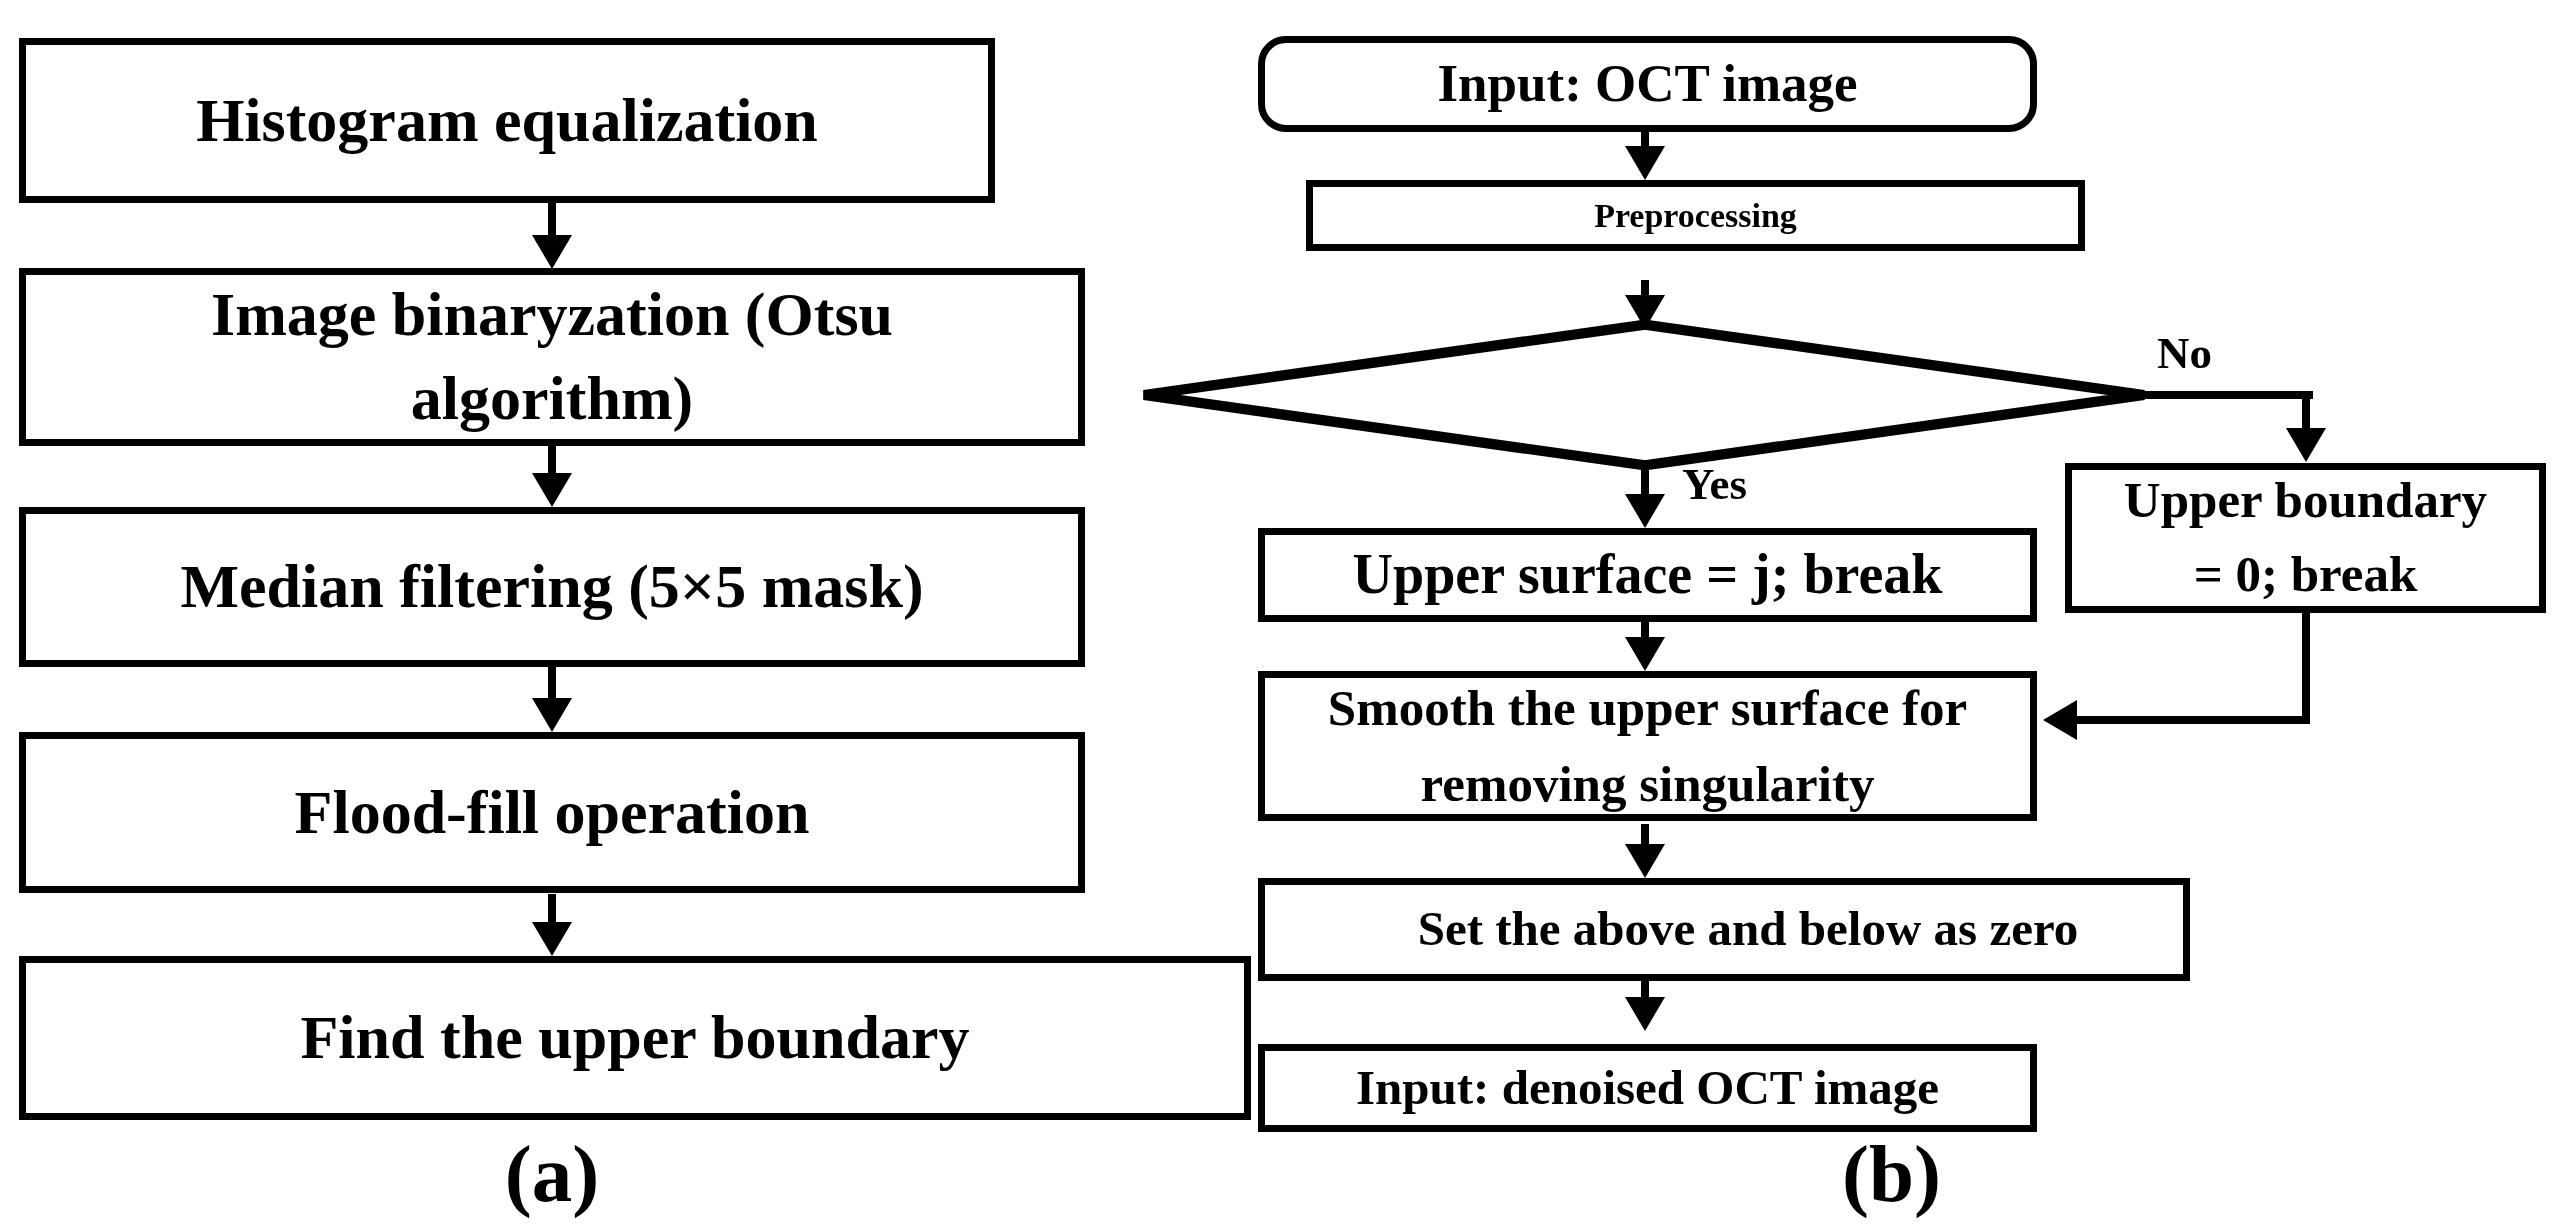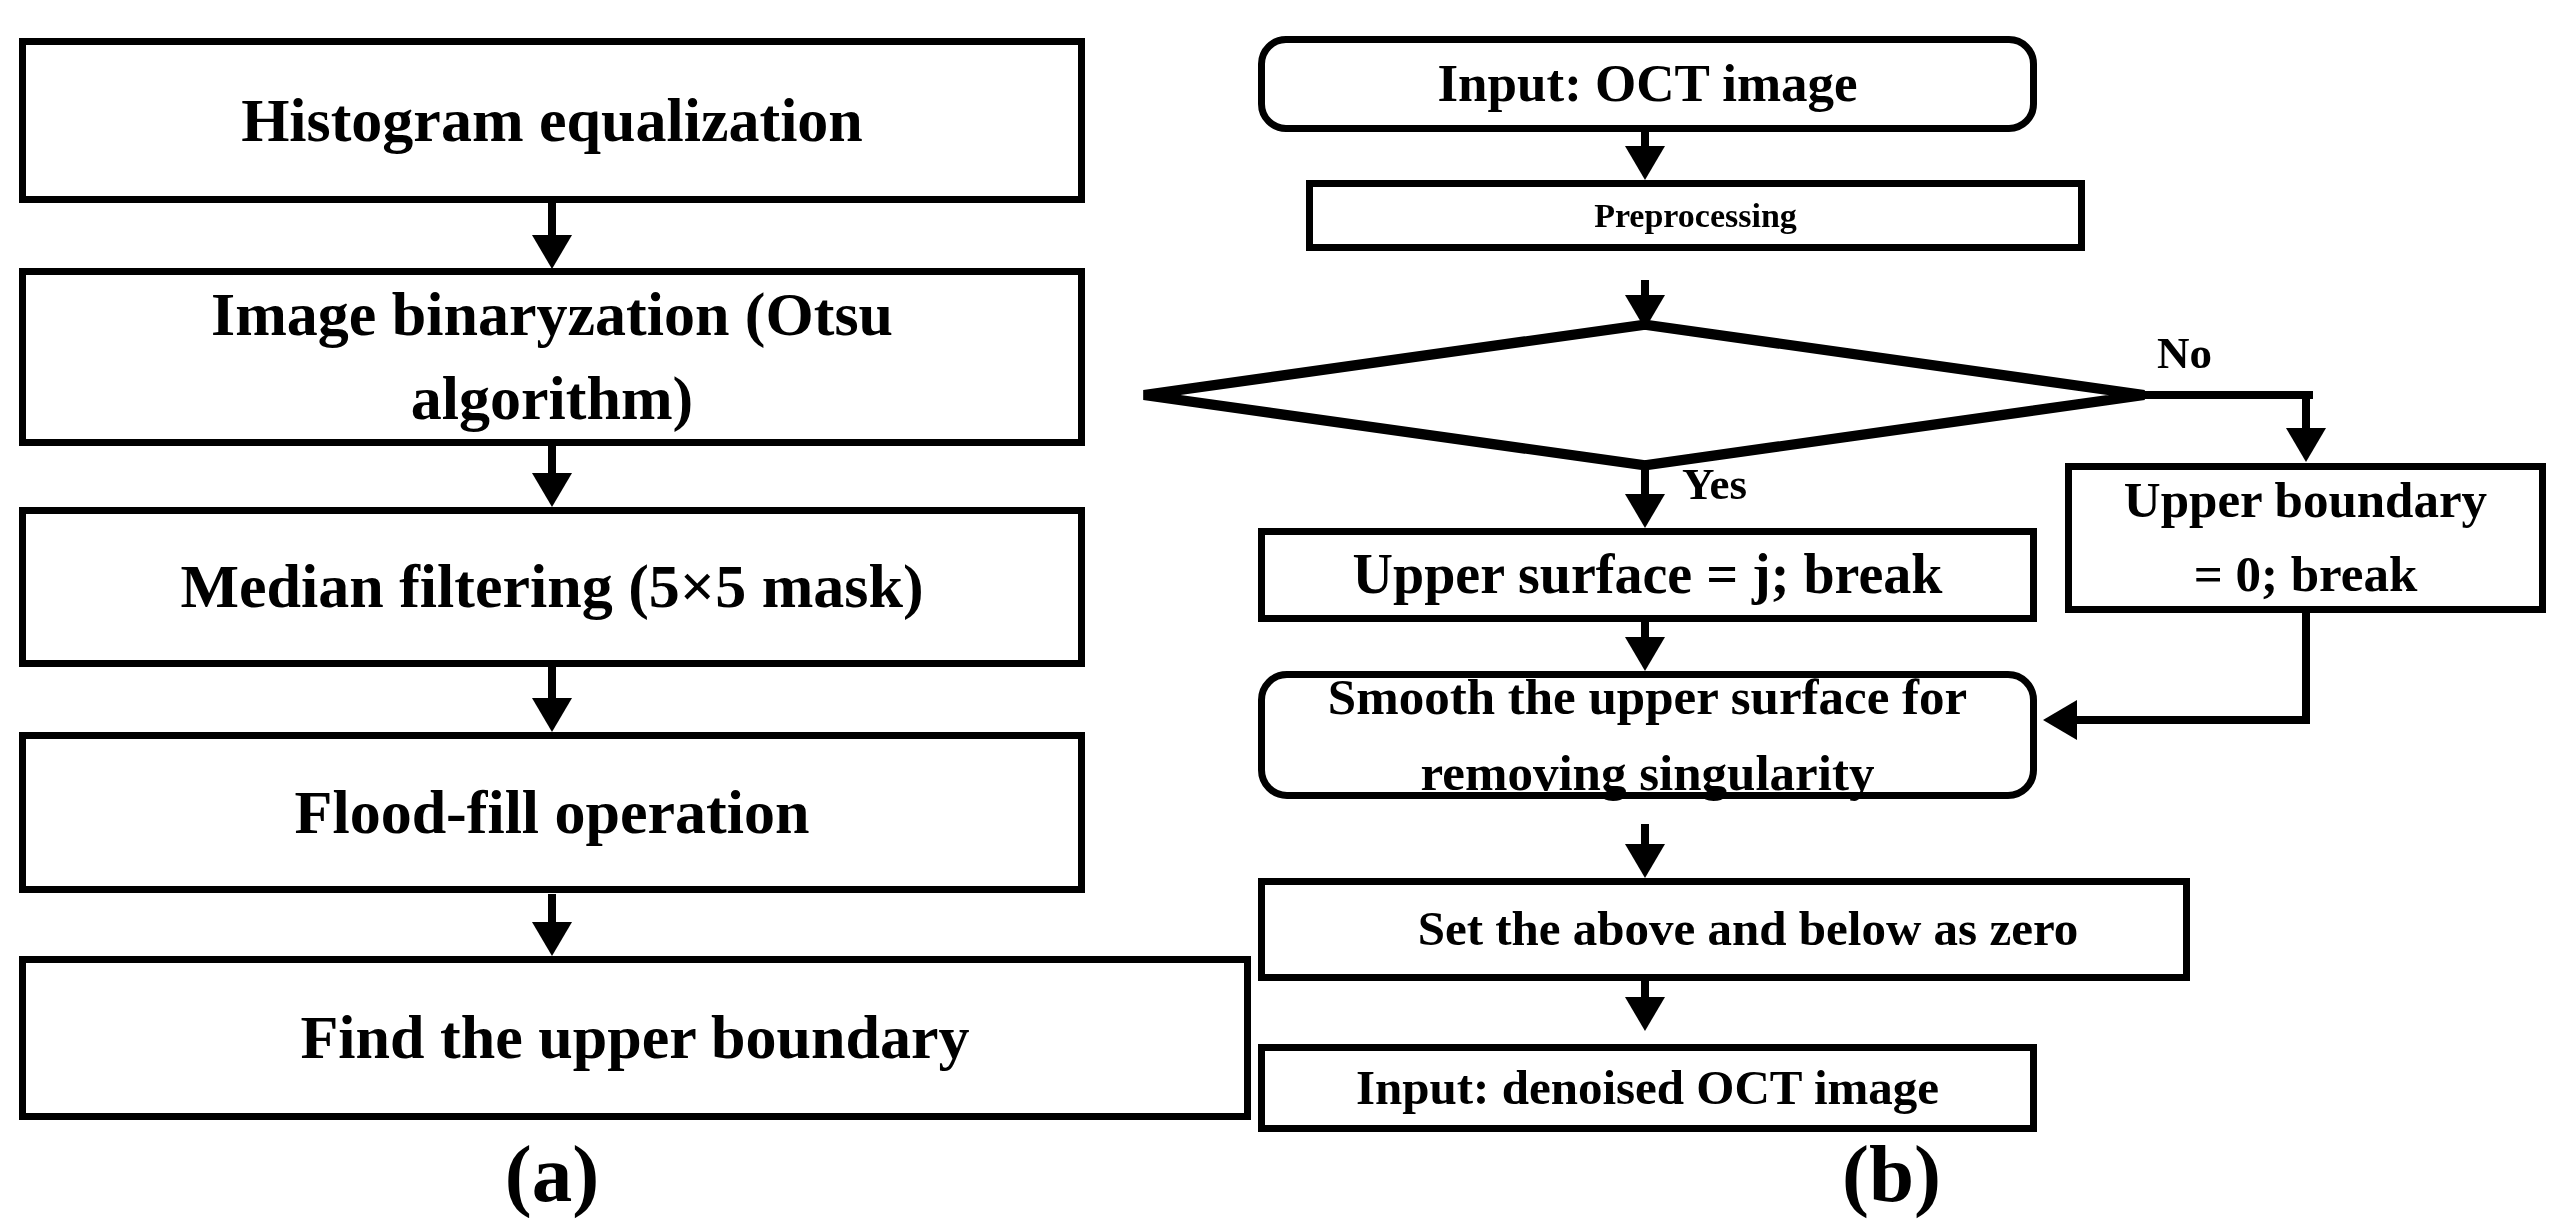--- a/index.html
+++ b/index.html
@@ -52,21 +52,21 @@
     color: #000000;
     text-align: center;
   }
   svg.diamond { position: absolute; }
 </style>
 </head>
 <body>
 
 <div class="canvas">
 
-  <div class="fbox" style="left:19px; top:38px; width:1066px; height:165px; font-size:62px;">Histogram equalization</div>
+  <div class="fbox" style="left:19px; top:38px; width:976px; height:165px; font-size:62px;">Histogram equalization</div>
 
   <div class="vline" style="left:548px; top:203px; height:36px;"></div>
   <div class="head-down" style="left:532px; top:235px;"></div>
 
   <div class="fbox" style="left:19px; top:268px; width:1066px; height:178px; font-size:62px;">Image binaryzation (Otsu
 algorithm)</div>
 
   <div class="vline" style="left:548px; top:446px; height:31px;"></div>
   <div class="head-down" style="left:532px; top:473px;"></div>
 
@@ -114,21 +114,21 @@
   <div class="freetext" style="left:1682px; top:458px; font-size:45px;">Yes</div>
 
   <div class="vline" style="left:1641px; top:468px; height:30px;"></div>
   <div class="head-down" style="left:1625px; top:494px;"></div>
 
   <div class="fbox" style="left:1258px; top:528px; width:779px; height:94px; font-size:56px;">Upper surface = j; break</div>
 
   <div class="vline" style="left:1641px; top:621px; height:20px;"></div>
   <div class="head-down" style="left:1625px; top:637px;"></div>
 
-  <div class="fbox" style="left:1258px; top:671px; width:779px; height:128px; font-size:51px; line-height:1.5;border-radius:29px;">Smooth the upper surface for
+  <div class="fbox" style="left:1258px; top:671px; width:779px; height:150px; font-size:51px; line-height:1.5;">Smooth the upper surface for
 removing singularity</div>
 
   <div class="vline" style="left:1641px; top:824px; height:23.5px;"></div>
   <div class="head-down" style="left:1625px; top:844px;"></div>
 
   <div class="fbox" style="left:1258px; top:878px; width:932px; height:103px; font-size:49px;padding-left:48px;">Set the above and below as zero</div>
 
   <div class="vline" style="left:1641px; top:981px; height:20px;"></div>
   <div class="head-down" style="left:1625px; top:997px;"></div>
 

